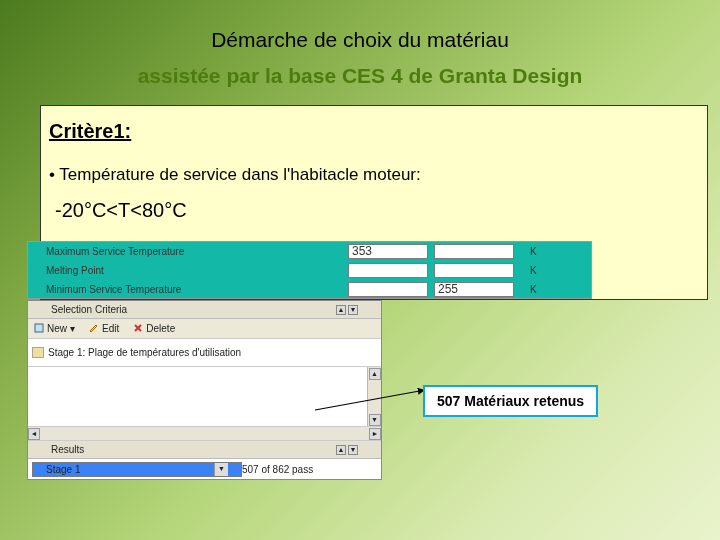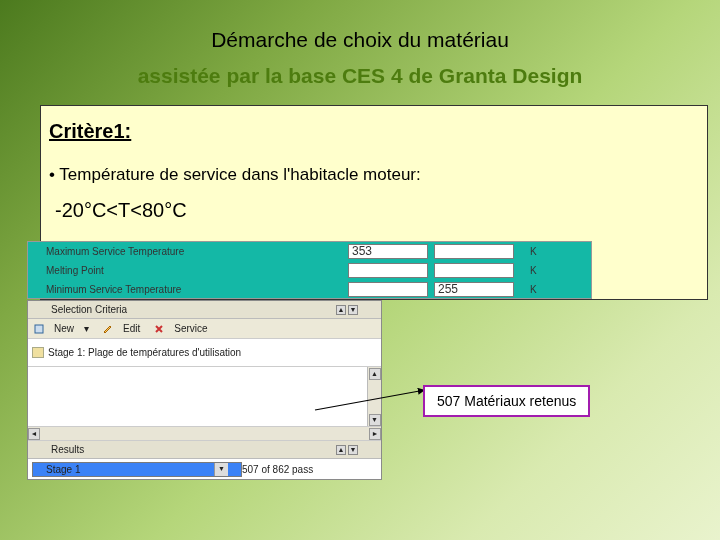--- a/index.html
+++ b/index.html
@@ -13,33 +13,33 @@
   .props{position:absolute;left:27px;top:241px;width:565px;height:58px;background:#14b8a6;border:1px solid #999;font-size:10px;color:#333}
   .prow{display:flex;align-items:center;height:19px}
   .plabel{width:320px;padding-left:18px}
   .pinput{width:80px;height:15px;border:1px solid #7a7a7a;background:#fff;display:inline-block;margin-right:6px;font-size:12px;padding:0 3px;line-height:13px}
   .punit{width:20px;padding-left:10px}
   .panel{position:absolute;left:27px;top:300px;width:355px;background:#ece9d8;border:1px solid #8a8a8a;font-size:10px;color:#222}
   .panelhdr{display:flex;align-items:center;height:18px;padding:0 23px;border-bottom:1px solid #bbb;background:#e4e1d0}
   .panelhdr .t{flex:1}
   .updn{width:10px;height:10px;border:1px solid #888;background:#ddd;margin-left:2px;font-size:7px;line-height:8px;text-align:center}
   .toolbar{display:flex;align-items:center;height:20px;padding:0 6px;gap:14px;border-bottom:1px solid #ccc}
-  .tbtn{display:flex;align-items:center;gap:10px}
+  .tbtn{display:flex;align-items:flex-start;gap:3px}
   .ticon{width:10px;height:10px;display:inline-block}
   .stage{background:#fff;height:28px;display:flex;align-items:center;padding:0 4px;border-bottom:1px solid #ccc}
   .sicon{width:12px;height:11px;background:#f0e0a0;border:1px solid #aa8;display:inline-block;margin-right:4px}
   .blank{background:#fff;height:60px;border-bottom:1px solid #ccc;position:relative}
   .scrollb{position:absolute;right:0;top:0;width:14px;bottom:0;background:#e8e5d6;border-left:1px solid #bbb}
   .sbbtn{width:12px;height:12px;background:#ddd;border:1px solid #999;margin:1px auto;font-size:7px;text-align:center;line-height:10px}
   .hscroll{height:14px;background:#e8e5d6;display:flex;border-bottom:1px solid #ccc}
   .resrow{display:flex;align-items:center;height:20px;background:#fff;padding:0 4px}
   .resrow .dd{width:210px;height:15px;border:1px solid #7a7a7a;background:#3b82f6;display:flex;align-items:center;padding:0 13px;}
   .ddarr{width:14px;height:13px;background:#ddd;border-left:1px solid #999;margin-left:auto;font-size:7px;text-align:center;line-height:12px}
   .arrow{position:absolute;left:310px;top:372px;width:160px;height:40px;pointer-events:none}
-  .callout{position:absolute;left:423px;top:385px;background:#fff;border:2px solid #a21caf;padding:6px 12px;font-size:14px;font-weight:normal;color:#000}
+  .callout{position:absolute;left:423px;top:385px;background:#fff;border:2px solid #0ea5e9;padding:6px 12px;font-size:14px;font-weight:bold;color:#000}
 </style>
 </head>
 <body>
 
 <div class="title1">Démarche de choix du matériau</div>
 <div class="title2">assistée par la base CES 4  de Granta Design</div>
 
 <div class="yellowbox">
   <div class="crit">Critère1:</div>
   <div class="desc">• Température de service dans l'habitacle moteur:</div>
@@ -80,21 +80,21 @@
     <span class="tbtn">
         <span class="ticon"><svg viewBox="0 0 10 10">
             <path d="M1 8 L7 2 L8 3 L2 9 Z" fill="#fc6" stroke="#a60"></path>
           </svg></span>
         <span>Edit</span>
       </span>
     <span class="tbtn">
         <span class="ticon"><svg viewBox="0 0 10 10">
             <path d="M2 2 L8 8 M8 2 L2 8" stroke="#c33" stroke-width="2"></path>
           </svg></span>
-        <span>Service</span>
+        <span>Delete</span>
       </span>
   </div>
   <div class="stage">
     <span class="sicon"></span>
     <span>Stage 1: Plage de températures d'utilisation</span>
   </div>
   <div class="blank">
     <div class="scrollb">
       <div class="sbbtn">▲</div>
       <div style="height:32px"></div>

